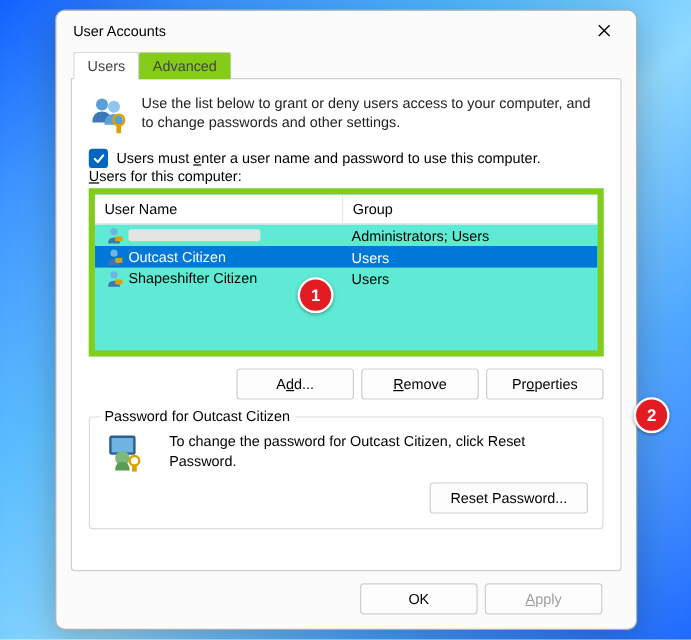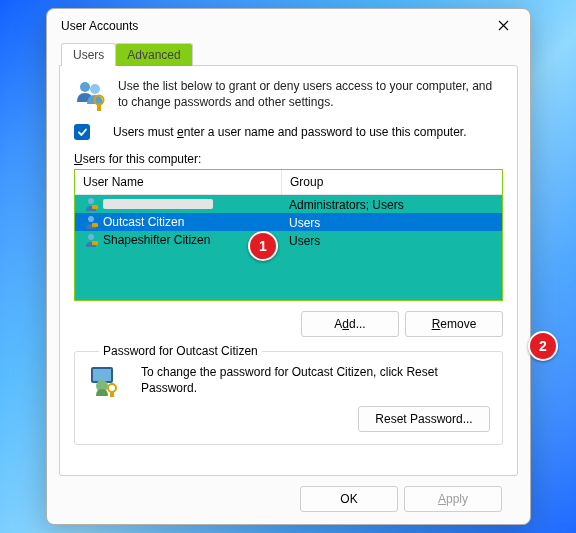--- a/index.html
+++ b/index.html
@@ -13,42 +13,42 @@
 .close-btn{width:38px;height:28px;display:flex;align-items:center;justify-content:center;border-radius:4px;color:#000}
 .tab-area{padding:0 12px 12px 12px;flex:1;display:flex;flex-direction:column}
 .tab-strip{display:flex;position:relative;top:1px;z-index:2;padding-left:2px}
 .tab{padding:4px 11px;border:1px solid #d0d0d0;border-bottom:none;background:#84cc16;border-radius:3px 3px 0 0;margin-right:-1px;color:#444}
 .tab.active{background:#fff;border-color:#d0d0d0;position:relative}
 .tab.active::after{content:"";position:absolute;left:0;right:0;bottom:-1px;height:2px;background:#fff}
 .tab-panel{border:1px solid #d0d0d0;background:#fff;flex:1;padding:12px 14px;border-radius:0 3px 3px 3px;display:flex;flex-direction:column}
 .intro{display:flex;gap:10px;margin-bottom:12px}
 .intro svg{flex:none}
 .intro-text{line-height:1.35;color:#222}
-.chk-row{display:flex;align-items:center;gap:23px;margin-bottom:12px}
+.chk-row{display:flex;align-items:center;gap:7px;margin-bottom:0}
 .chk{width:16px;height:16px;border-radius:3px;background:#0067c0;display:flex;align-items:center;justify-content:center}
 .chk svg{display:block}
 .underline-char{text-decoration:underline}
 .label{color:#000;font-size:12px}
-.listview{border:1px solid #84cc16;background:#14b8a6;height:130px;margin-top:3px;display:flex;flex-direction:column;overflow:hidden}
+.listview{border:5px solid #84cc16;background:#5eead4;height:130px;margin-top:3px;display:flex;flex-direction:column;overflow:hidden}
 .listview-header{display:flex;border-bottom:1px solid #e4e4e4;background:#fff}
 .listview-header .col{padding:5px 8px;font-size:12px;color:#000;border-right:1px solid #e8e8e8}
 .listview-header .col:last-child{border-right:none}
 .col-name{width:190px;flex:none}
 .col-group{flex:1}
 .listview-body{flex:1;overflow:hidden}
 .row{display:flex;align-items:flex-end;height:18px;padding:0}
 .row .cell{padding:1px 8px;font-size:12px;display:flex;align-items:center;gap:4px;overflow:hidden;white-space:nowrap}
 .row.selected{background:#0078d7;color:#fff}
 .user-ico{width:16px;height:16px;flex:none}
 .blur{background:#e4e4e4;color:#e4e4e4;border-radius:2px;width:110px;height:10px}
 .btn-row{display:flex;justify-content:flex-end;gap:6px;margin-top:10px;position:relative}
 .btn{min-width:76px;height:24px;padding:0 10px;background:#fdfdfd;border:1px solid #cfcfcf;border-radius:3px;font-size:12px;color:#000;display:flex;align-items:center;justify-content:center}
 .btn.disabled{color:#9e9e9e}
 .groupbox{border:1px solid #dcdcdc;border-radius:3px;margin-top:14px;padding:12px 12px 12px 12px;position:relative}
-.groupbox-title{position:absolute;top:-8px;left:24px;background:#fff;padding:0 4px;font-size:12px;color:#000}
+.groupbox-title{position:absolute;top:-8px;left:8px;background:#fff;padding:0 4px;font-size:12px;color:#000}
 .pwd-content{display:flex;gap:20px;align-items:flex-start}
 .pwd-text{flex:1;line-height:1.35;color:#000}
 .pwd-btnrow{display:flex;justify-content:flex-end;margin-top:10px}
 .dialog-buttons{display:flex;justify-content:flex-end;gap:6px;padding:10px 16px 0 16px}
 .callout{position:absolute;width:26px;height:26px;border-radius:50%;background:#e31b23;color:#fff;font-weight:700;font-size:14px;display:flex;align-items:center;justify-content:center;border:2px solid #fff;box-shadow:0 1px 3px rgba(0,0,0,0.4);z-index:10}
 </style>
 </head>
 <body>
 <div class="bg-wave w1"></div>
 <div class="bg-wave w2"></div>
@@ -139,20 +139,25 @@
       <div class="btn-row">
         <div class="btn">
             <span>A</span>
             <span class="underline-char">d</span>
             <span>d...</span>
           </div>
         <div class="btn">
             <span class="underline-char">R</span>
             <span>emove</span>
           </div>
+        <div class="btn">
+            <span>Pr</span>
+            <span class="underline-char">o</span>
+            <span>perties</span>
+          </div>
       </div>
 
       <div class="groupbox">
         <div class="groupbox-title">Password for Outcast Citizen</div>
         <div class="pwd-content">
           <svg width="34" height="34" viewBox="0 0 34 34">
             <rect x="4" y="3" width="22" height="16" rx="2" fill="#2b5f8f"></rect>
               <rect x="6" y="5" width="18" height="12" fill="#6fb3e0"></rect>
             <circle cx="15" cy="22" r="6" fill="#7fb97a"></circle>
               <path d="M9 32 Q9 25 15 25 Q21 25 21 32 Z" fill="#5a9a54"></path>

